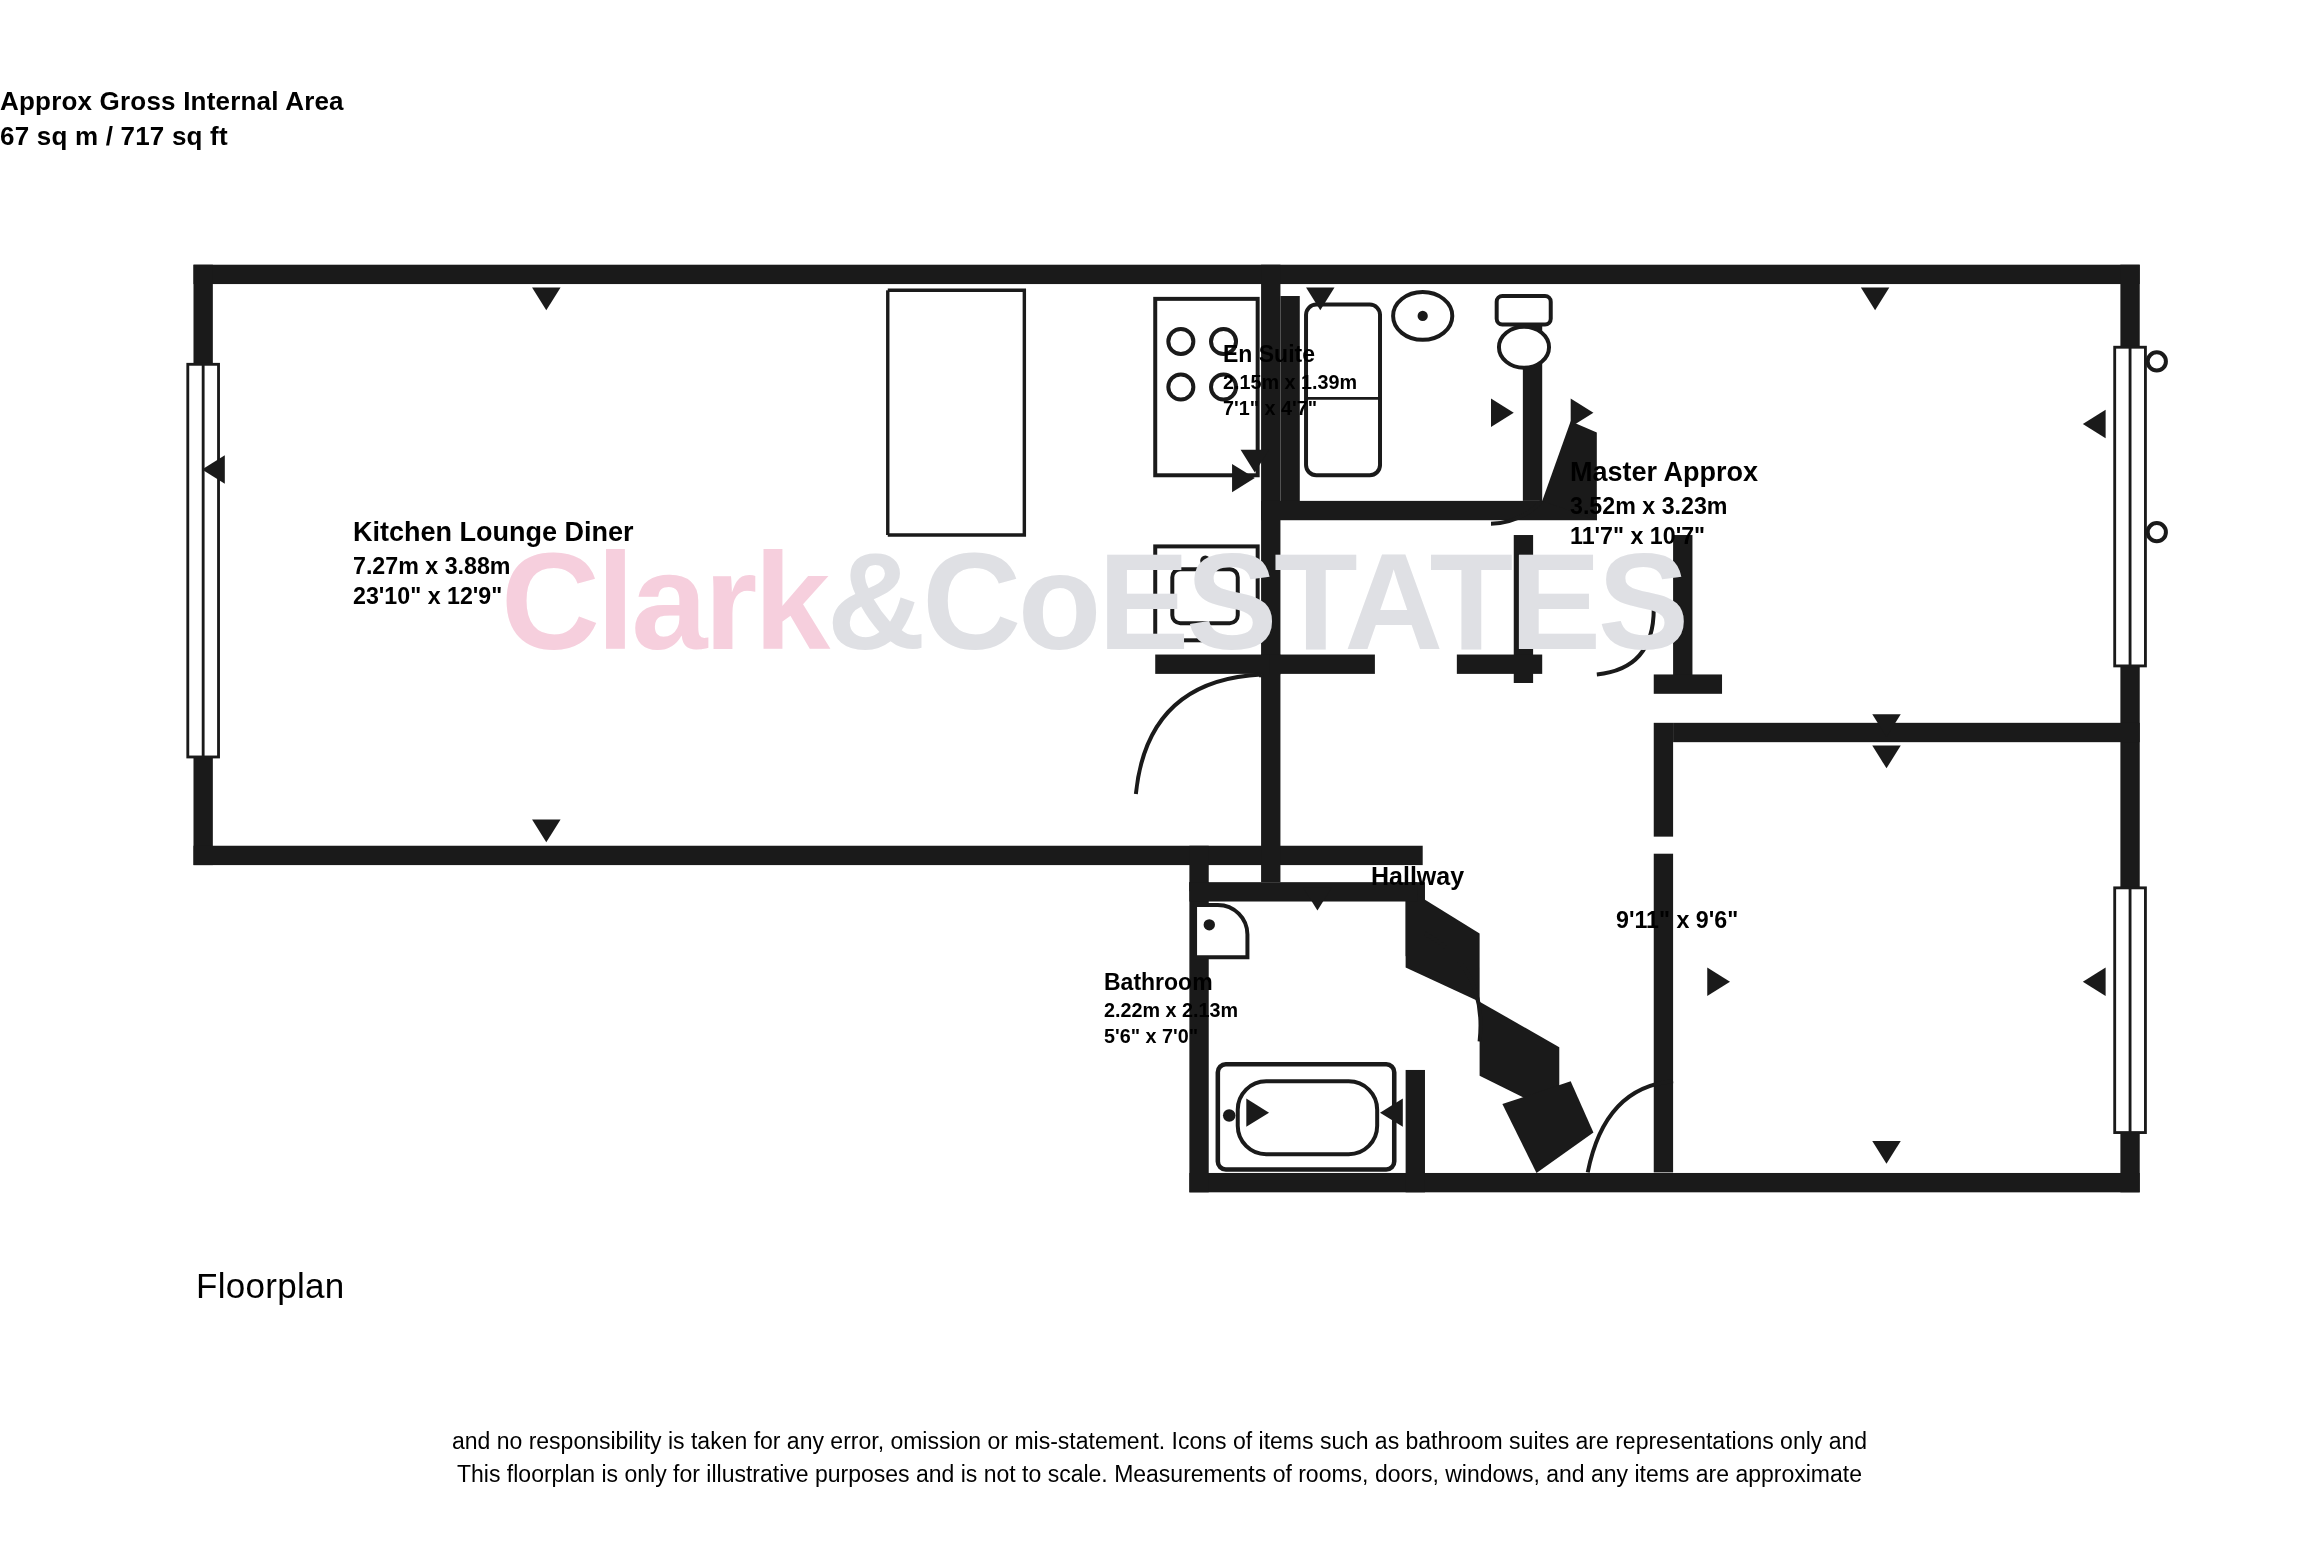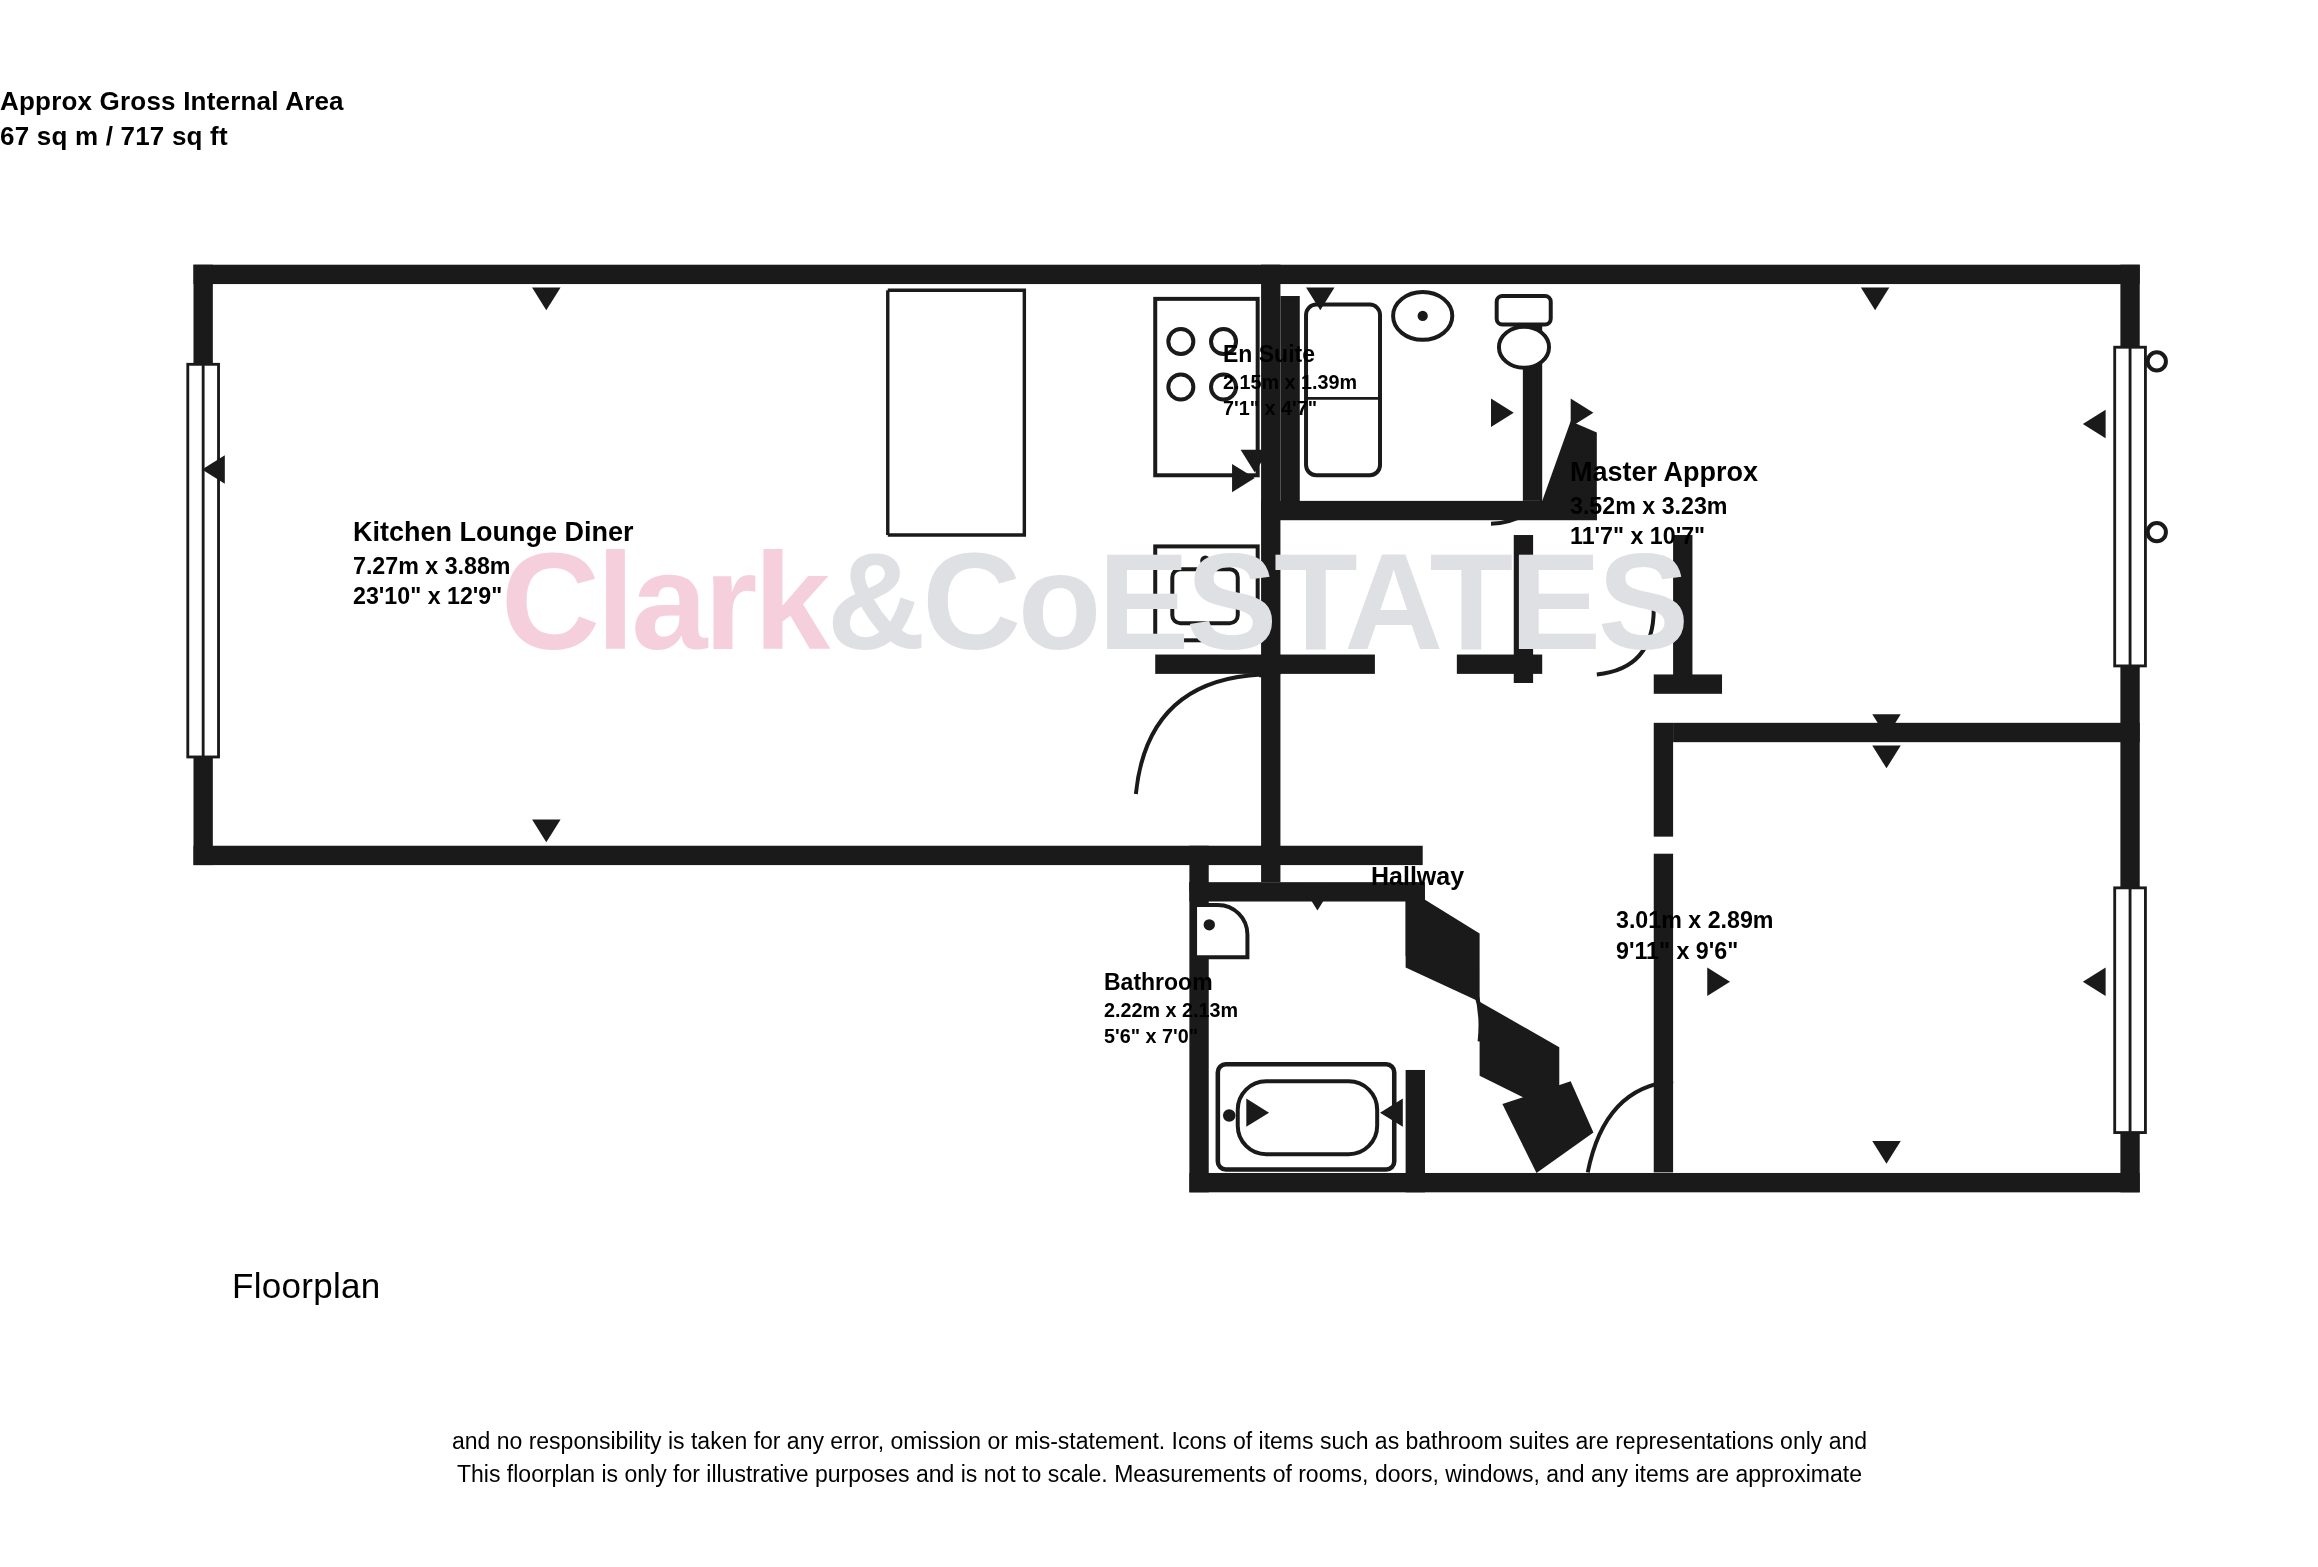--- a/index.html
+++ b/index.html
@@ -78,21 +78,20 @@
   #label-bath    { left: 1104px; top: 967px; width: 353px; font-size: 23px; }
   #label-hall    { left: 1371px; top: 848px; width: 273px; font-size: 25px; font-weight: bold; margin-top: 12px; }
 
   
   .floorplan-title {
     position: absolute;
     left: 196px;
     top: 1266px;
     font-size: 35px;
     letter-spacing: 0.3px;
-    margin-left: 36px;
   }
   .disclaimer {
     position: absolute;
     left: 0;
     top: 1425px;
     width: 100%;
     text-align: center;
     font-size: 23px;
     line-height: 1.45;
   }
@@ -263,21 +262,20 @@
     <span class="dim">7'1" x 4'7"</span>
   </div>
 
   <div class="room-label" id="label-master">
     <span class="name">Master Approx</span>
     <span class="dim">3.52m x 3.23m</span>
     <span class="dim">11'7" x 10'7"</span>
   </div>
 
   <div class="room-label" id="label-bed2">
-    <span class="dim">3.01m x 2.89m</span>
     <span class="dim">9'11" x 9'6"</span>
   </div>
 
   <div class="room-label" id="label-bath">
     <span class="name">Bathroom</span>
     <span class="dim">2.22m x 2.13m</span>
     <span class="dim">5'6" x 7'0"</span>
   </div>
 
   <div class="room-label" id="label-hall">

